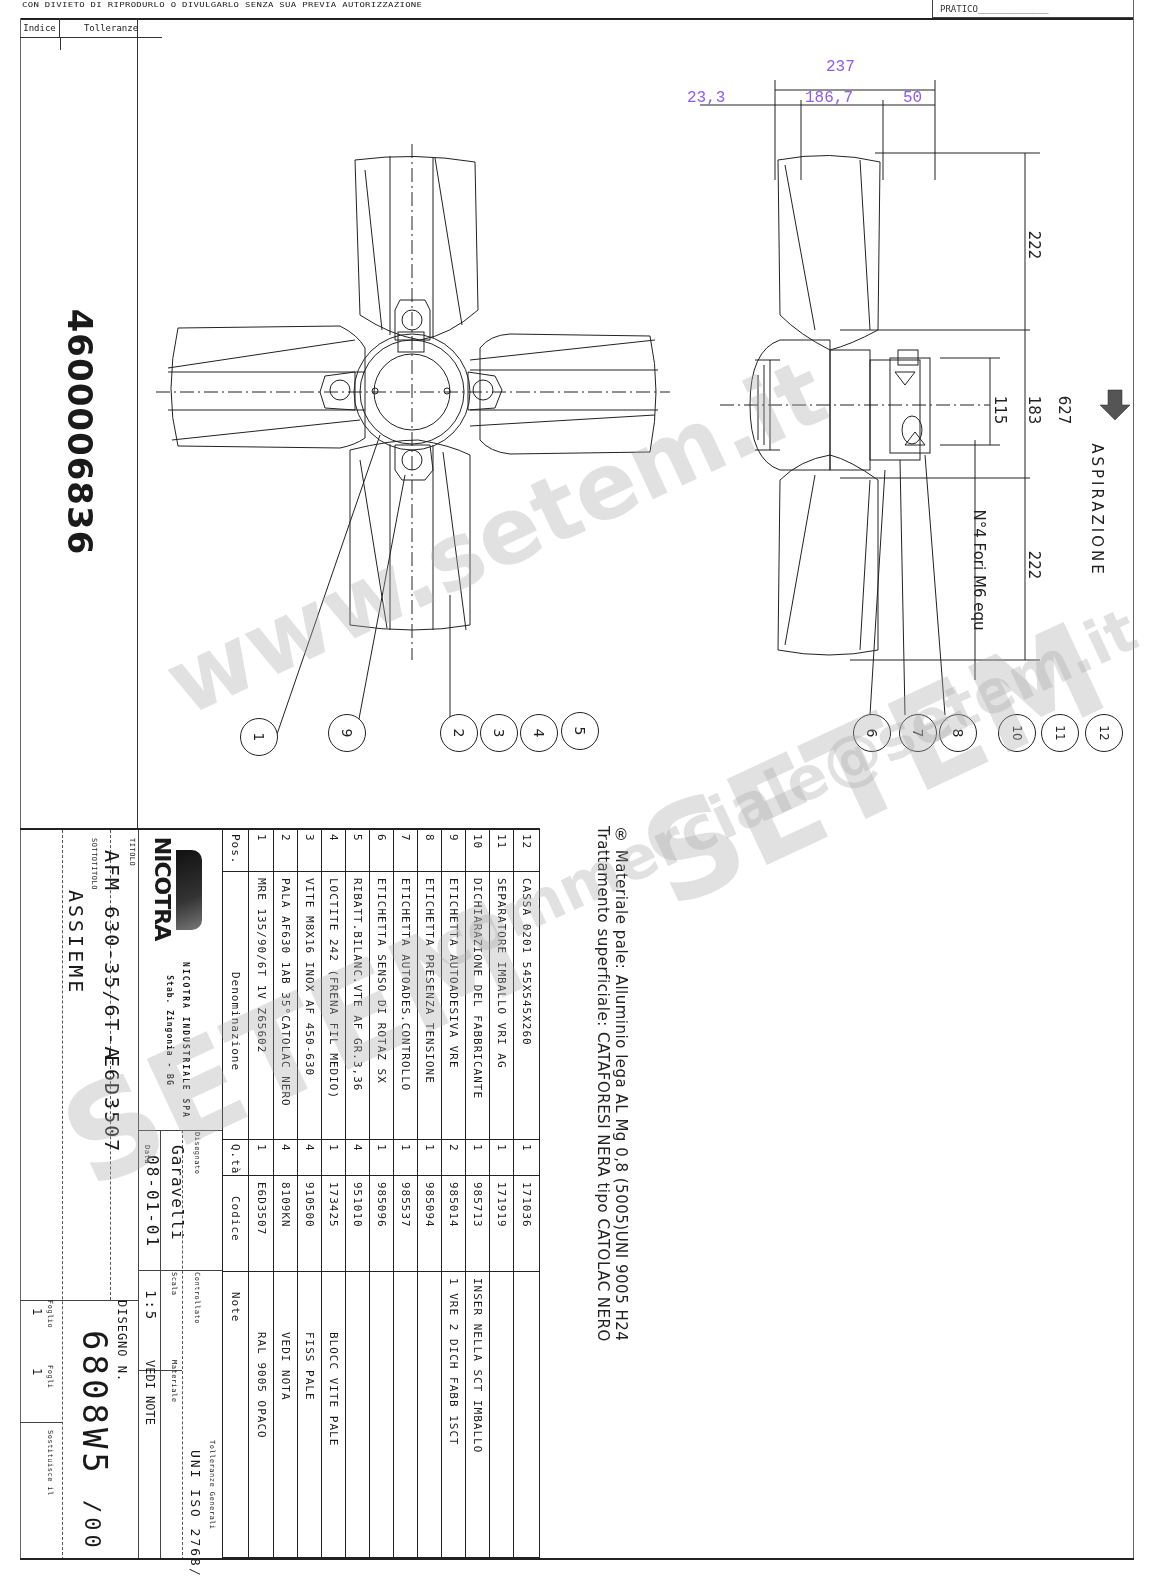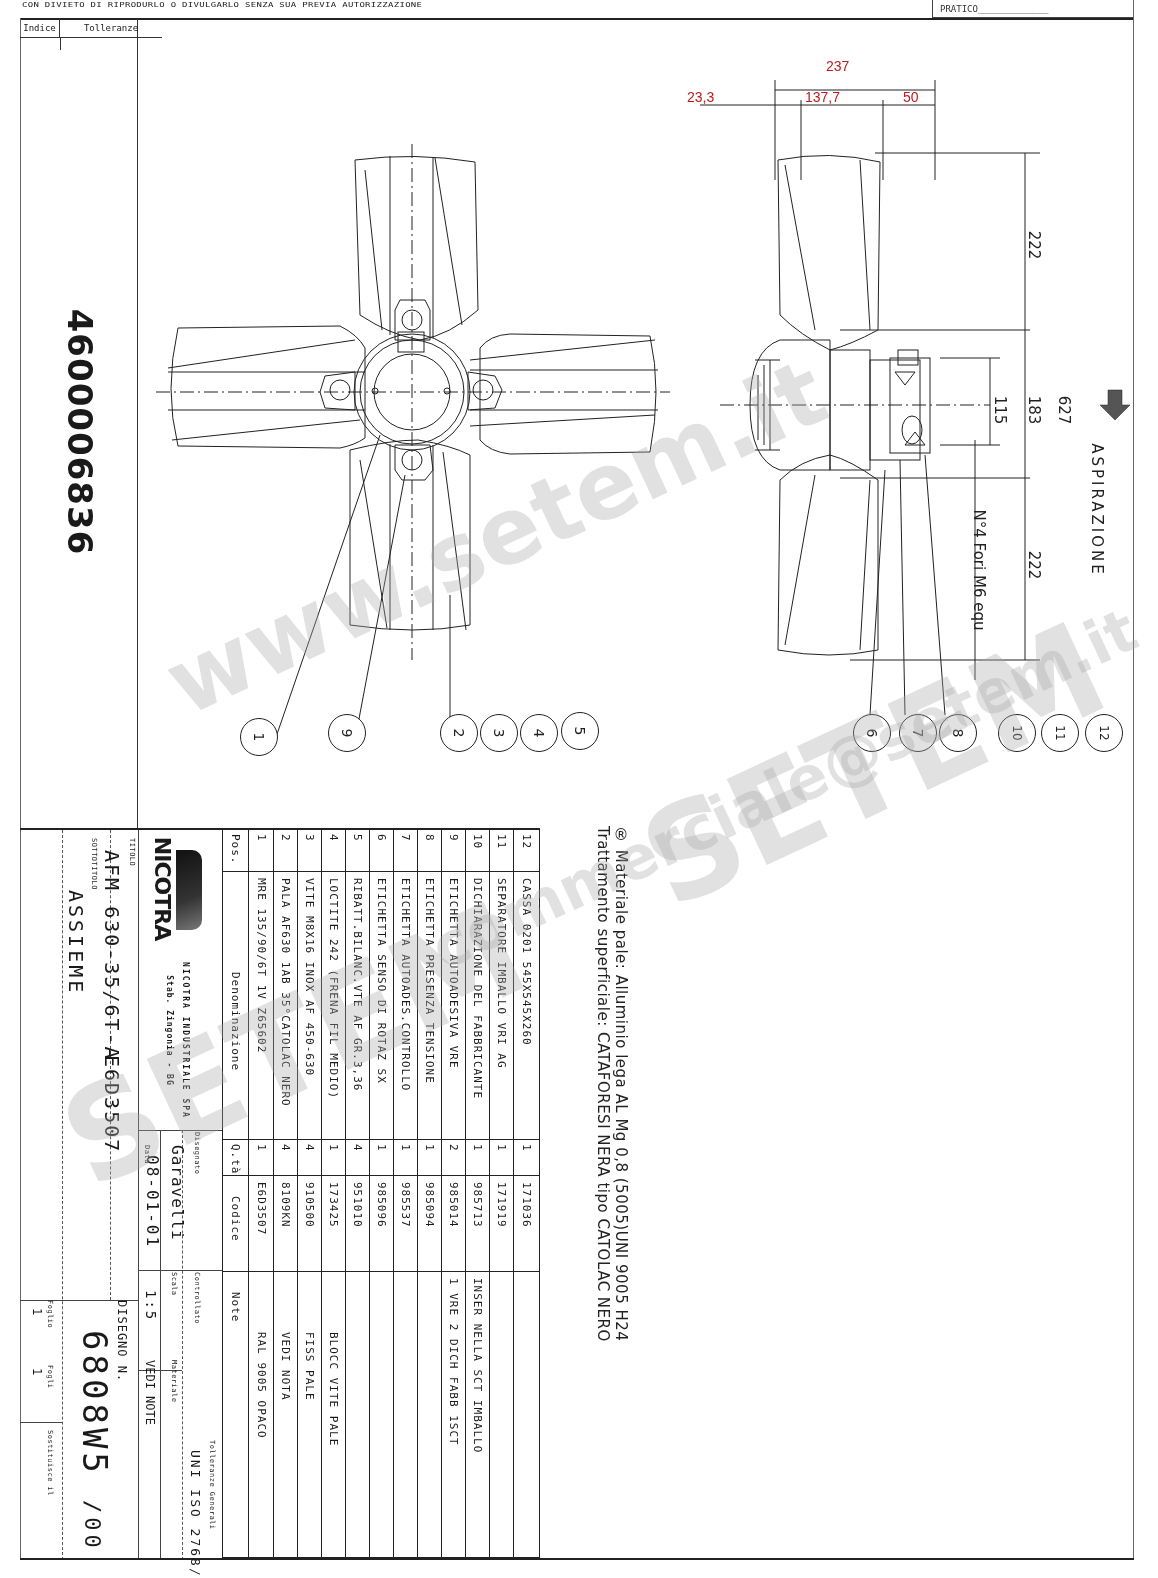--- a/index.html
+++ b/index.html
@@ -46,21 +46,21 @@
   .tb-hline { position: absolute; border-top: 1px solid #444; }
   .tb-dash-v { position: absolute; border-left: 1px dashed #555; }
   .small-lbl { font-size: 7px; letter-spacing: 0.5px; }
   .vtxt { writing-mode: vertical-rl; white-space: nowrap; }
   .logo-mark { position: absolute; left: 176px; top: 850px; width: 26px; height: 80px; background: linear-gradient(160deg, #111 0%, #333 60%, #777 100%); border-radius: 0 10px 10px 0; }
 
   
   .callout { position: absolute; width: 38px; height: 38px; border: 1px solid #222; border-radius: 50%; background: #fff; display: flex; align-items: center; justify-content: center; }
   .callout span { transform: rotate(90deg); font-size: 14px; font-family: "DejaVu Sans", sans-serif; font-weight: normal; color: #222; }
 
-  .dim { position: absolute; font-size: 14px; font-family: Liberation Sans, sans-serif; color: #b91c1c; }
+  .dim { position: absolute; font-size: 16px; font-family: Liberation Mono, monospace; color: #8b5cf6; }
   .dim-v { position: absolute; display: flex; align-items: center; justify-content: center; }
   .dim-v span { transform: rotate(90deg); font-size: 15px; font-family: "DejaVu Sans", sans-serif; color: #222; white-space: nowrap; }
 
   .notes { left: 590px; top: 826px; width: 46px; height: 690px; }
   .note-line { position: absolute; top: 0; writing-mode: vertical-rl; font-size: 15px; font-family: "DejaVu Sans", sans-serif; color: #222; white-space: nowrap; letter-spacing: 0.5px; }
 
   .watermark { position: absolute; font-family: "DejaVu Sans", sans-serif; font-weight: bold; color: rgba(170,170,170,0.35); white-space: nowrap; pointer-events: none; }
 </style>
 </head>
 <body>
@@ -185,21 +185,21 @@
   </g>
 
   <path d="M400 345 L415 330 L415 338 L430 338 L430 352 L415 352 L415 360 Z" fill="#555" stroke="#222" stroke-width="0.5" transform="rotate(-90 415 345)"></path>
   <g stroke="#222" stroke-width="1" stroke-dasharray="14 4 2 4">
     <line x1="20" y1="345" x2="290" y2="345"></line>
   </g>
 </svg>
 
 <div class="dim" style="left:826px; top:58px;">237</div>
 <div class="dim" style="left:687px; top:89px;">23,3</div>
-<div class="dim" style="left:805px; top:89px;">137,7</div>
+<div class="dim" style="left:805px; top:89px;">186,7</div>
 <div class="dim" style="left:903px; top:89px;">50</div>
 
 <div class="dim-v" style="left:1022px; top:220px; width:24px; height:50px;">
     <span>222</span>
   </div>
 <div class="dim-v" style="left:1022px; top:385px; width:24px; height:50px;">
     <span>183</span>
   </div>
 <div class="dim-v" style="left:988px; top:385px; width:24px; height:50px;">
     <span>115</span>

